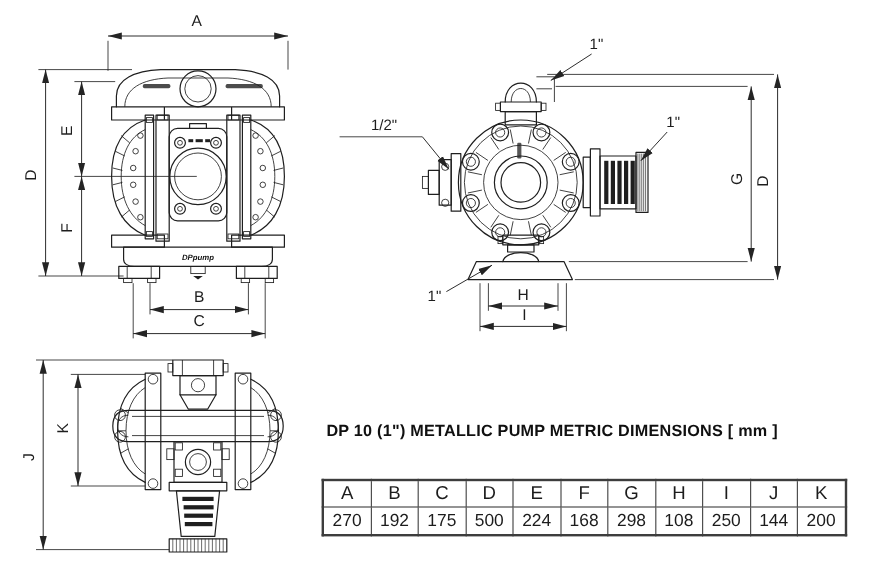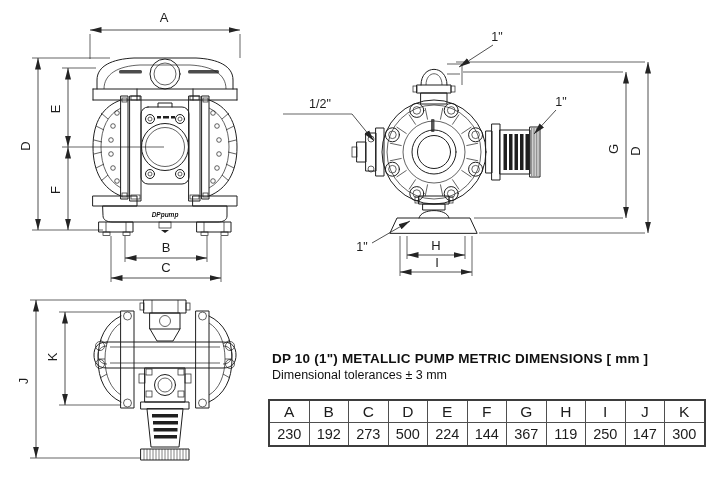--- a/index.html
+++ b/index.html
@@ -335,47 +335,46 @@
       <text class="dimtext" x="28" y="381" transform="rotate(-90 28 381)">J</text>
       <path class="ext" d="M59,312 H121 M59,405 H121"></path>
       <path class="dim" d="M65,312 V405"></path>
       <text class="dimtext" x="57" y="357" transform="rotate(-90 57 357)">K</text>
     </g>
   </g>
 </svg>
 
 <div class="titleblock">
   <div class="tb-title">DP 10 (1") METALLIC PUMP METRIC DIMENSIONS [ mm ]</div>
-  <div class="tb-sub">Dimensional tolerances ± 3 mm</div>
 </div>
 
 <table class="dims">
   <tbody>
     <tr>
       <th>A</th>
       <th>B</th>
       <th>C</th>
       <th>D</th>
       <th>E</th>
       <th>F</th>
       <th>G</th>
       <th>H</th>
       <th>I</th>
       <th>J</th>
       <th>K</th>
     </tr>
     <tr>
-      <td>230</td>
+      <td>270</td>
       <td>192</td>
-      <td>273</td>
+      <td>175</td>
       <td>500</td>
       <td>224</td>
+      <td>168</td>
+      <td>298</td>
+      <td>108</td>
+      <td>250</td>
       <td>144</td>
-      <td>367</td>
-      <td>119</td>
-      <td>250</td>
-      <td>147</td>
-      <td>300</td>
+      <td>200</td>
     </tr>
   </tbody>
 </table>
 
 </div>
 
 </body></html>

